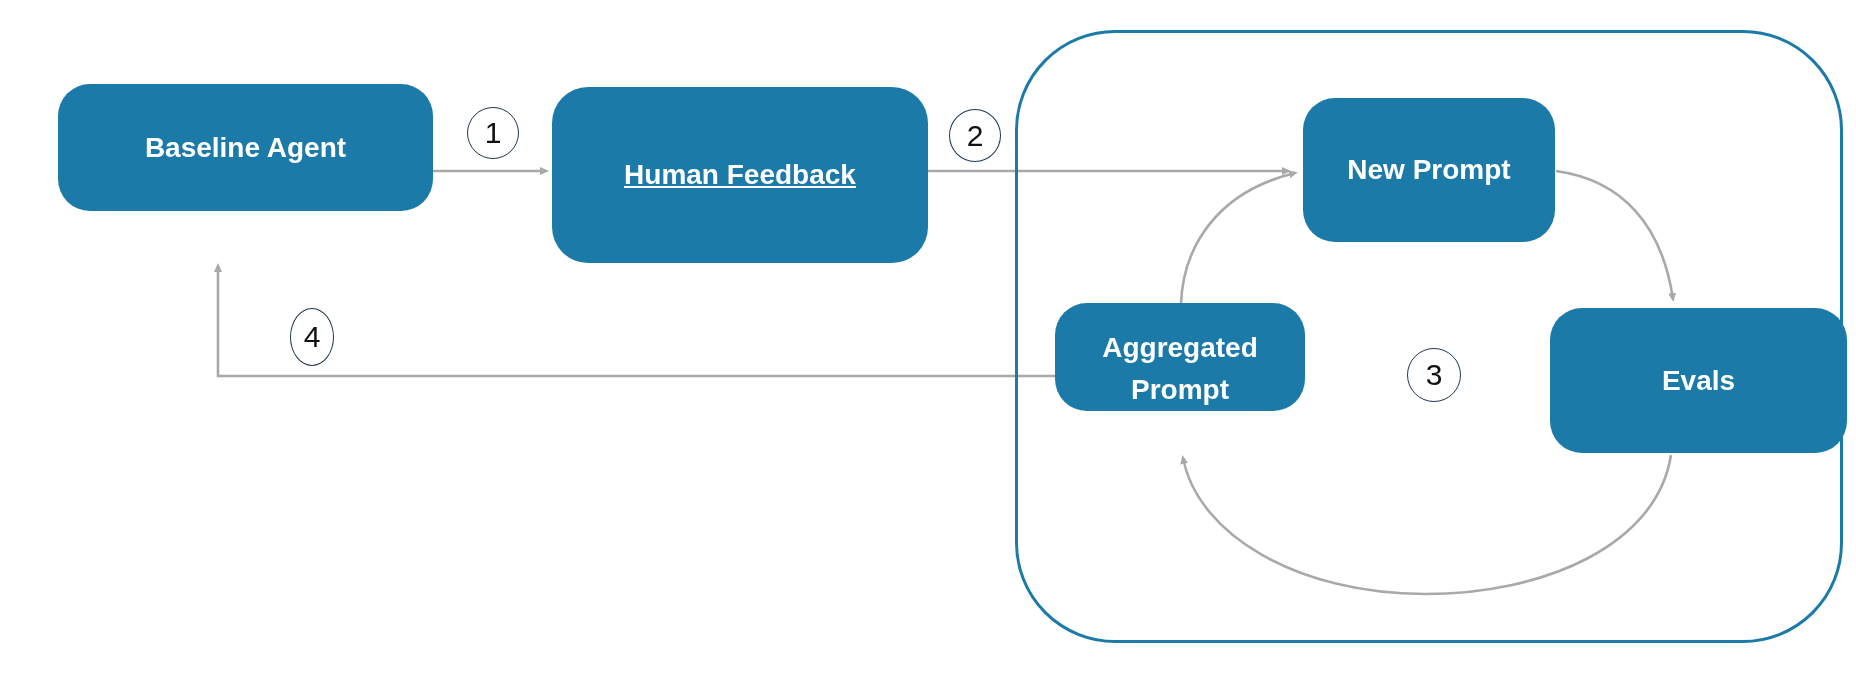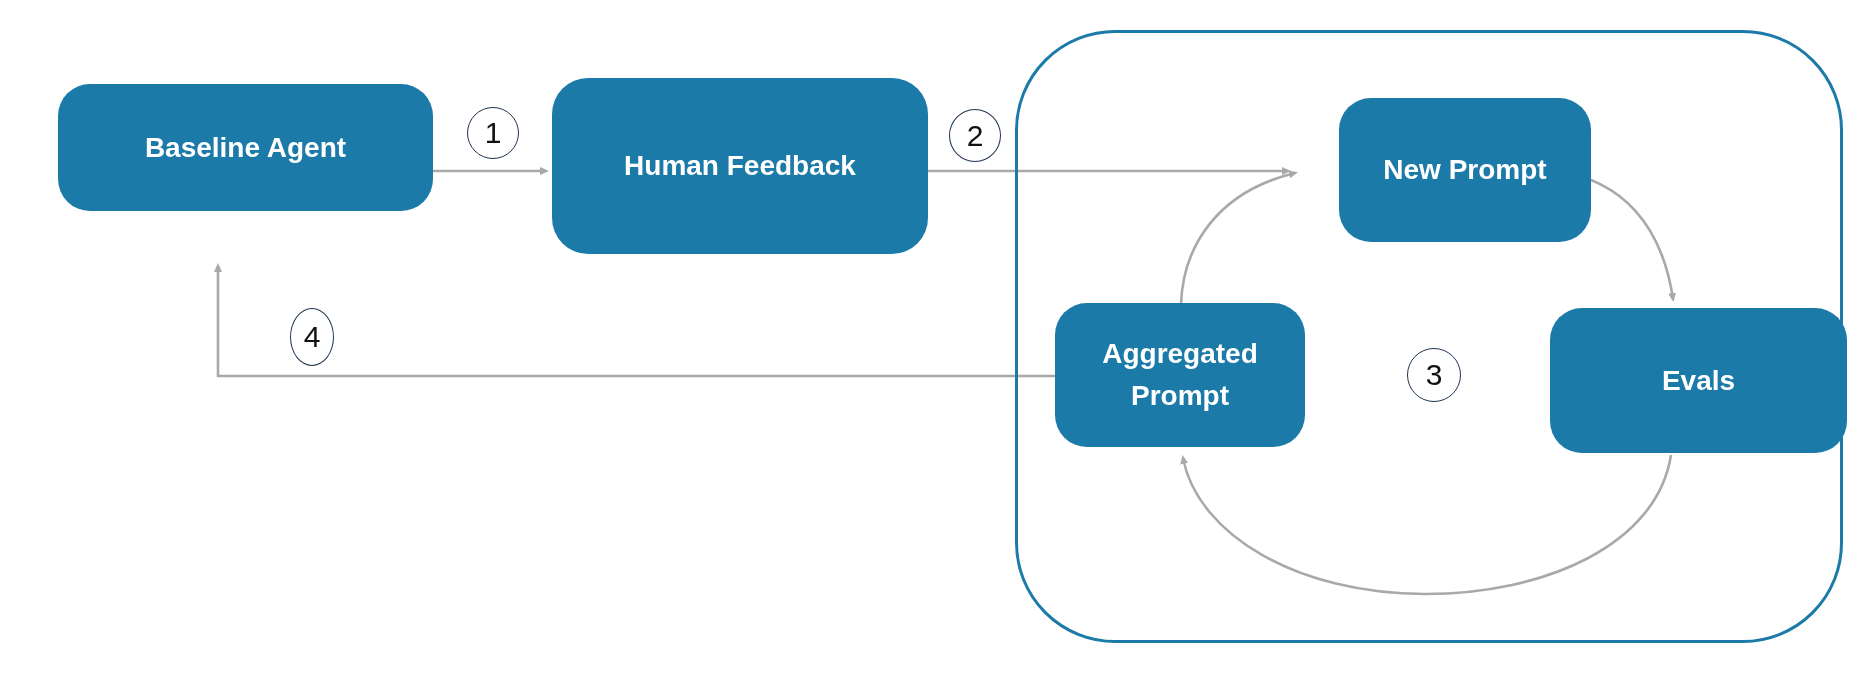--- a/index.html
+++ b/index.html
@@ -41,23 +41,23 @@
     justify-content: center;
     text-align: center;
     font-size: 28px;
     font-weight: 600;
     line-height: 1.5;
     border-radius: 32px;
     z-index: 3;
     box-sizing: border-box;
   }
   #node-baseline-agent   { left: 58px;   top: 84px;  width: 375px; height: 127px; border-radius: 32px; justify-content: center; }
-  #node-human-feedback   { left: 552px;  top: 78px;  width: 376px; height: 176px; border-radius: 36px; }
-  #node-new-prompt       { left: 1303px; top: 98px;  width: 252px; height: 144px; margin-left: 36px; }
-  #node-aggregated-score { left: 1055px; top: 303px; width: 250px; height: 144px; }
+  #node-human-feedback   { left: 552px;  top: 87px;  width: 376px; height: 176px; border-radius: 36px; text-decoration: underline; }
+  #node-new-prompt       { left: 1303px; top: 98px;  width: 252px; height: 144px; }
+  #node-aggregated-score { left: 1055px; top: 303px; width: 250px; height: 108px; justify-content: flex-end; }
   #node-evals            { left: 1550px; top: 308px; width: 297px; height: 145px; }
   .step-circle {
     position: absolute;
     background: #ffffff;
     border: 1.5px solid #1f3550;
     border-radius: 50%;
     display: flex;
     align-items: center;
     justify-content: center;
     font-size: 30px;

